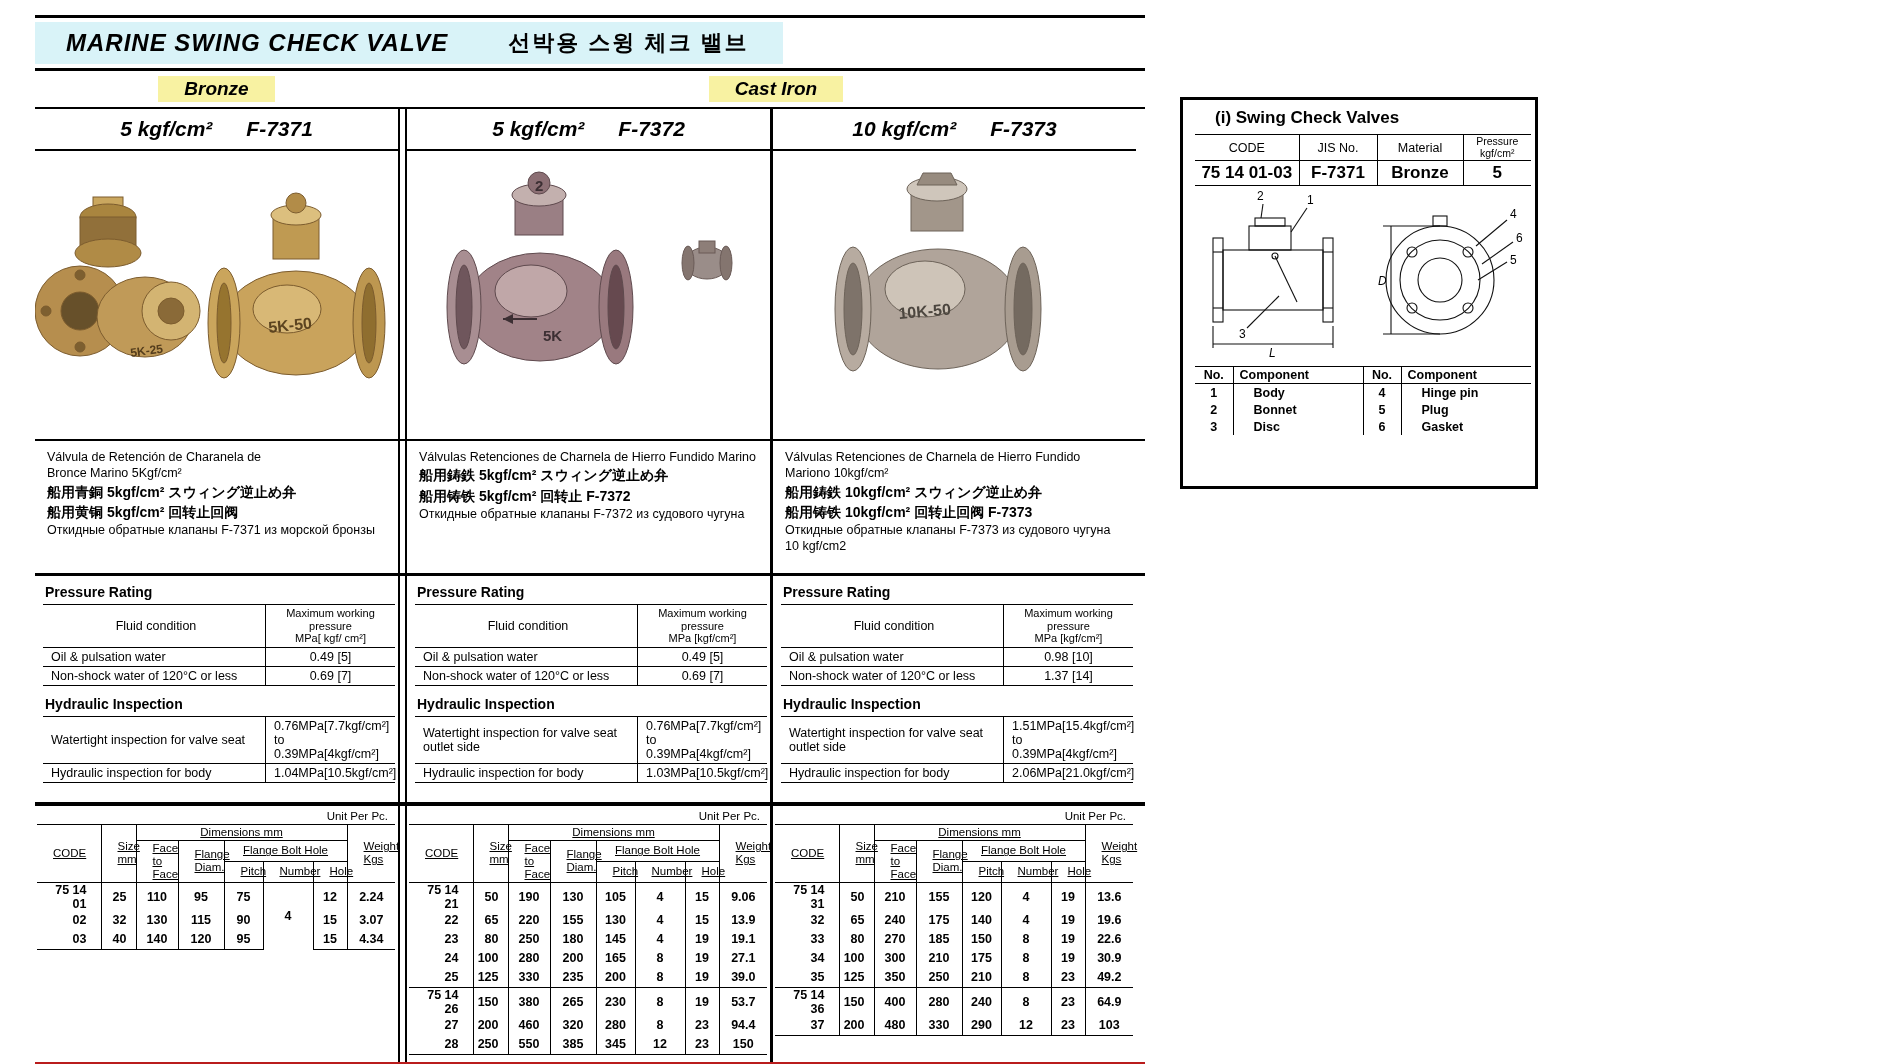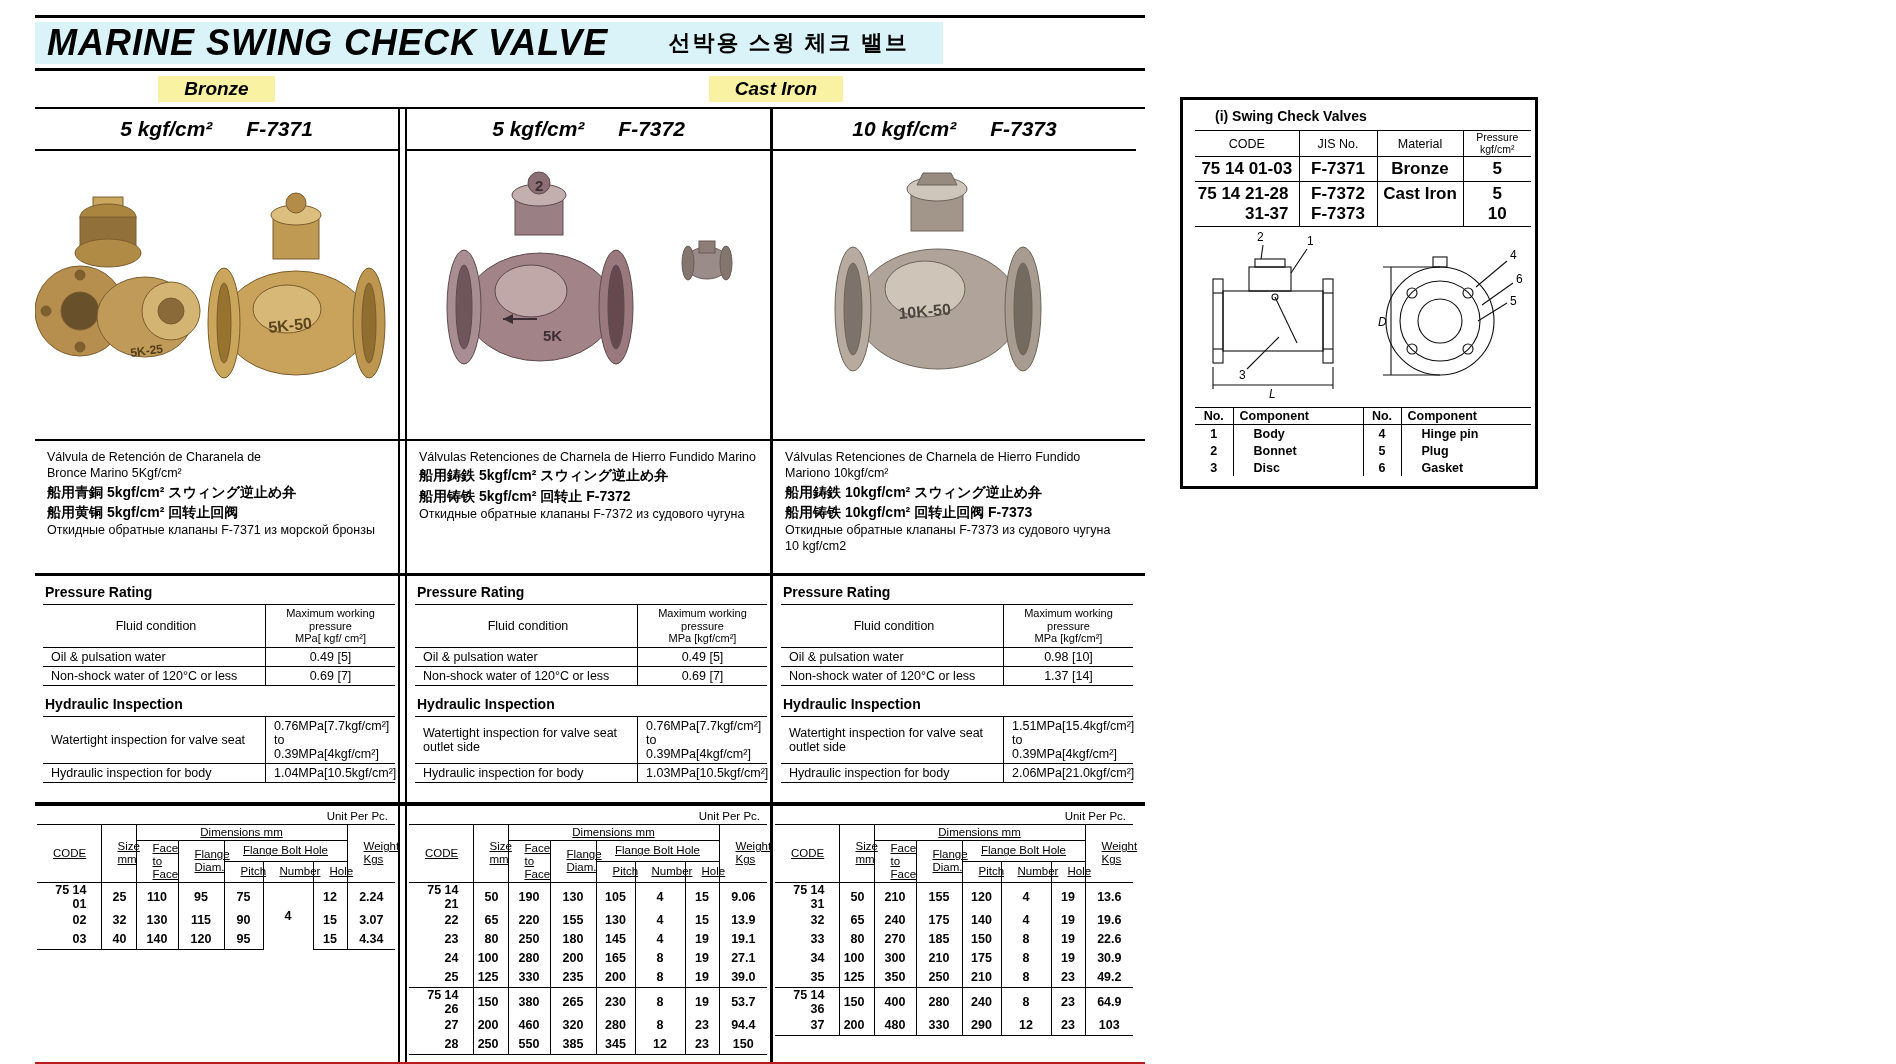--- a/index.html
+++ b/index.html
@@ -5,21 +5,21 @@
   html,body{margin:0;padding:0;background:#fff;}
   .sheet{position:relative;width:1896px;height:1064px;background:#fff;overflow:hidden;
          font-family:"Liberation Sans",sans-serif;color:#000;}
   .main{position:absolute;left:35px;top:15px;width:1110px;}
   .rule3{height:3px;background:#000;}
   .rule2{height:2px;background:#000;}
   .rule25{height:3px;background:#000;}
   .rule4{height:4px;background:#000;}
   .title-row{height:50px;display:flex;align-items:center;}
   .title-strip{background:#d9f3f8;height:42px;display:flex;align-items:center;padding:0 34px 0 12px;gap:60px;}
-  .page-title{font-style:italic;font-weight:bold;font-size:36px;letter-spacing:1px;white-space:nowrap;}
+  .page-title{font-style:italic;font-weight:bold;font-size:24px;letter-spacing:1px;white-space:nowrap;margin-left:19px;}
   .page-title-kr{font-weight:bold;font-size:22px;letter-spacing:2px;white-space:nowrap;}
   .mat-row{height:36px;border-bottom:2px solid #000;display:flex;align-items:center;}
   .mat-c1{width:363px;text-align:center;}
   .mat-c2{flex:1;text-align:center;}
   .hl-yellow{display:inline-block;background:#f8f2a2;padding:2px 26px;font-style:italic;font-weight:bold;font-size:19px;}
   .band{display:flex;}
   .col{width:363px;box-sizing:border-box;}
   .vd{width:9px;border-left:2px solid #000;border-right:2px solid #000;box-sizing:border-box;}
   .vs{width:3px;background:#000;}
   .band-rating{height:42px;}
@@ -50,21 +50,21 @@
     text-align:center;padding:0 2px;height:19px;}
   .dim-table tr>*:first-child{border-left:none;}
   .dim-table tr>*:last-child{border-right:none;}
   .dim-table td.code{text-align:right;padding-right:14px;}
   .dim-table td.size{text-align:right;padding-right:9px;}
   .dim-table tr.gsep td{border-top:1.2px solid #000;}
   .dim-table tr.lastrow td{border-bottom:1.5px solid #000;}
   .photo-svg{position:absolute;left:0;top:0;}
   
   .panel{position:absolute;left:1180px;top:97px;width:358px;height:392px;border:3px solid #000;box-sizing:border-box;padding:6px 8px;}
-  .panel-title{font-weight:bold;font-size:14px;padding:2px 0 6px 24px;}
+  .panel-title{font-weight:bold;font-size:17px;padding:2px 0 6px 24px;}
   .ptable{border-collapse:collapse;width:336px;margin-left:4px;table-layout:fixed;}
   .ptable th{border-top:1.5px solid #000;border-bottom:1.5px solid #000;border-left:1.2px solid #000;
     font-weight:normal;font-size:12.5px;padding:1px 0;text-align:center;}
   .ptable td{border-bottom:1.2px solid #000;border-left:1.2px solid #000;font-weight:bold;font-size:17px;
     text-align:center;padding:2px 0;vertical-align:top;}
   .ptable tr>*:first-child{border-left:none;}
   .ptable .tiny{font-size:10.5px;line-height:1.1;font-weight:normal;}
   .ptable .c-r{text-align:right;padding-right:10px;}
   .ctable{border-collapse:collapse;width:336px;margin:4px 0 0 4px;table-layout:fixed;}
   .ctable th{border-top:1.5px solid #000;border-bottom:1.5px solid #000;border-left:1.2px solid #000;
@@ -707,35 +707,20 @@
         <th class="tiny">
               <div>Pressure</div>
               <div>kgf/cm²</div>
             </th>
       </tr>
       <tr>
         <td>75 14 01-03</td>
         <td>F-7371</td>
         <td>Bronze</td>
         <td>5</td>
-      </tr>
-      <tr>
-        <td class="c-r">
-              <div>75 14 21-28</div>
-              <div>31-37</div>
-            </td>
-        <td>
-              <div>F-7372</div>
-              <div>F-7373</div>
-            </td>
-        <td>Cast Iron</td>
-        <td>
-              <div>5</div>
-              <div>10</div>
-            </td>
       </tr>
     </tbody>
       </table>
 
     <svg width="336" height="172" viewBox="0 0 336 172" style="margin-left:4px;">
       <g fill="none" stroke="#111" stroke-width="1.1">
 
         <rect x="18" y="52" width="10" height="84"></rect>
         <rect x="128" y="52" width="10" height="84"></rect>
         <line x1="18" y1="66" x2="28" y2="66"></line>

